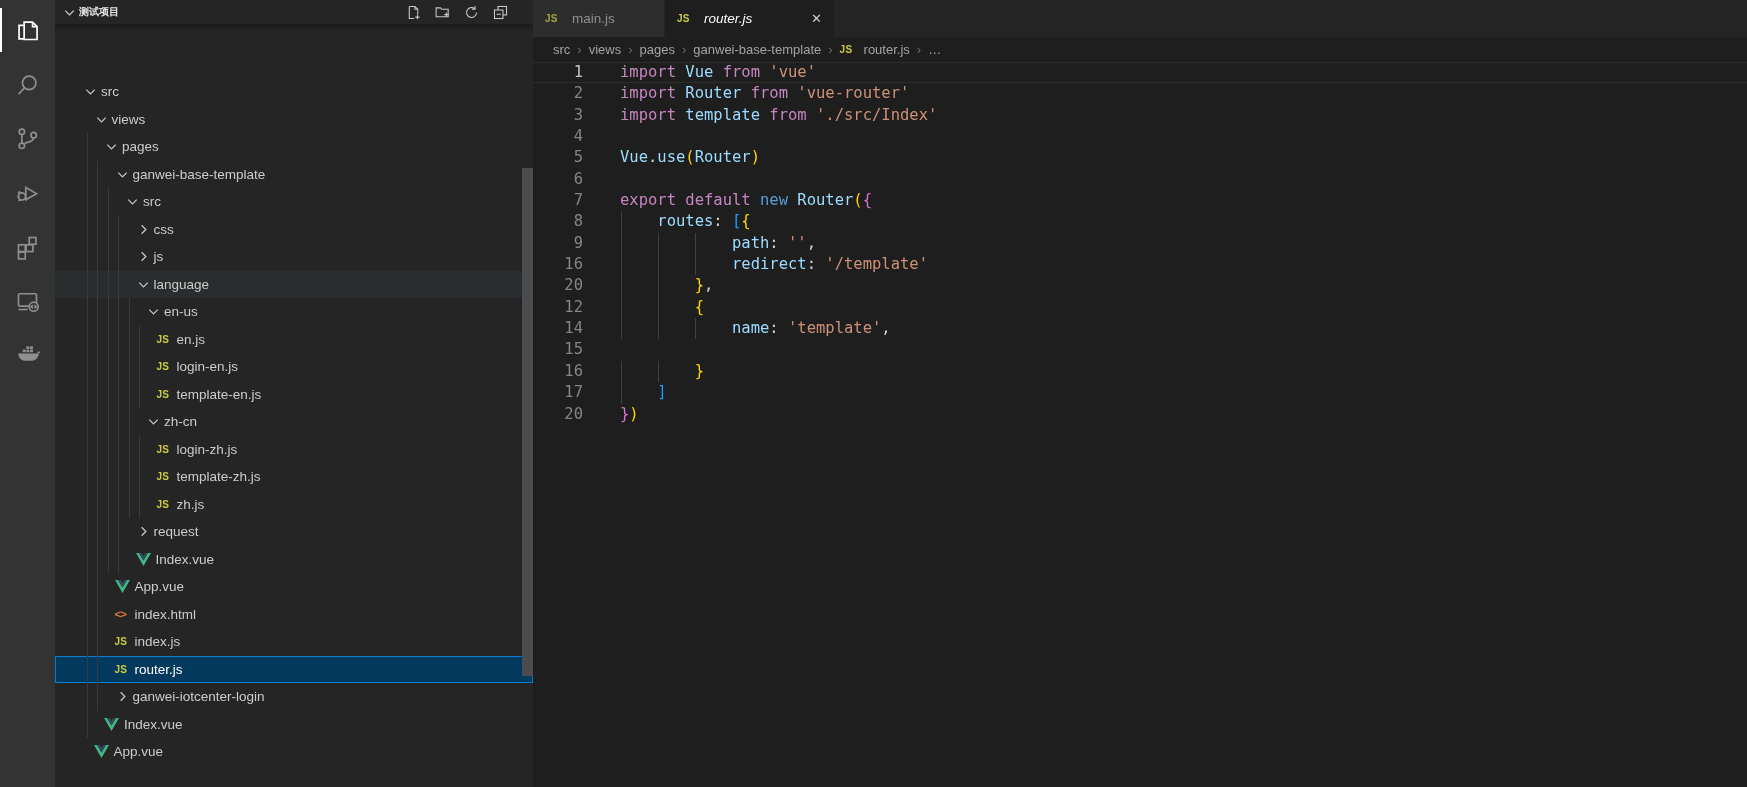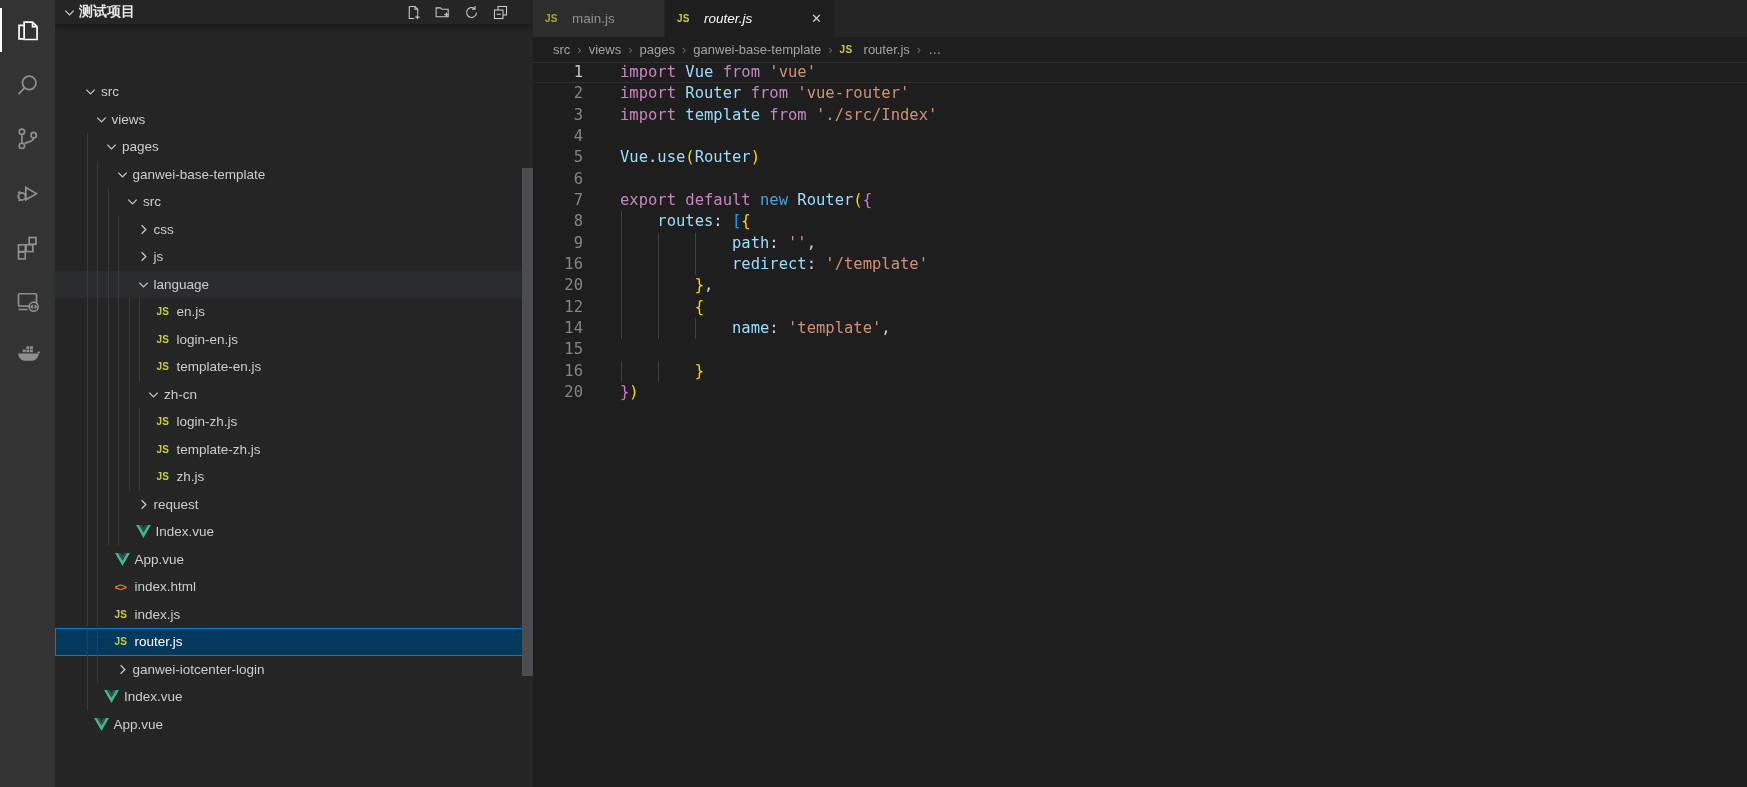--- a/index.html
+++ b/index.html
@@ -16,21 +16,21 @@
   .activity-bar { width:55px; flex:none; background:#333333; display:flex; flex-direction:column; padding-top:3px; }
   .ab-item { height:54px; position:relative; display:flex; align-items:center; justify-content:center; color:#8f8f8f; cursor:pointer; }
   .ab-item.active { color:#ffffff; }
   .ab-item.active::before { content:""; position:absolute; left:0; top:5px; bottom:5px; width:2px; background:#ffffff; }
   .ab-icon { display:flex; }
 
   
   .sidebar { width:478px; flex:none; background:#252526; position:relative; color:#cccccc; overflow:hidden; }
   .sidebar-title { height:36px; display:flex; align-items:center; justify-content:space-between; padding:0 26px 0 28px; font-size:13px; color:#bcbcbc; }
   .ellipsis { font-size:17px; color:#cccccc; cursor:pointer; letter-spacing:1px; line-height:10px; }
-  .section-header { height:24px; display:flex; align-items:center; padding-left:7px; font-size:14px; font-weight:700; color:#e8e8e8; position:relative; z-index:3; background:#252526; box-shadow:0 3px 5px rgba(0,0,0,.35); }
+  .section-header { height:24px; display:flex; align-items:center; padding-left:7px; font-size:10px; font-weight:700; color:#e8e8e8; position:relative; z-index:3; background:#252526; box-shadow:0 3px 5px rgba(0,0,0,.35); }
   .section-chev { display:flex; width:17px; flex:none; color:#cccccc; }
   .section-actions { margin-left:auto; display:flex; align-items:center; gap:12px; padding-right:24px; color:#c9c9c9; }
   .section-actions .act { display:flex; cursor:pointer; }
 
   .tree { position:absolute; top:60px; left:0; right:0; bottom:0; padding-top:18px; font-size:13.5px; overflow:hidden; z-index:1; }
   .trow { height:27.5px; display:flex; align-items:center; position:relative; cursor:pointer; white-space:nowrap; color:#cccccc; }
   .trow.hovered { background:#2a2d2e; }
   .trow.selected { background:#04395e; color:#ffffff; outline:1px solid #007fd4; outline-offset:-1px; }
   .tguide { position:absolute; top:0; bottom:0; width:1px; background:#3a3a3e; }
   .tchev { width:17px; flex:none; display:flex; color:#c5c5c5; }
@@ -265,20 +265,33 @@
           <span class="tguide" style="left: 42px;"></span>
           <span class="tguide" style="left: 52.5px;"></span>
           <span class="tguide" style="left: 63px;"></span>
           <span class="tchev">
             <svg width="15" height="15" viewBox="0 0 16 16">
               <path fill="none" stroke="currentColor" stroke-width="1.4" d="M3.5 6l4.5 4.5L12.5 6"></path>
             </svg>
           </span>
           <span class="tlabel">language</span>
         </div>
+        <div class="trow" style="padding-left: 91px;">
+          <span class="tguide" style="left: 31.5px;"></span>
+          <span class="tguide" style="left: 42px;"></span>
+          <span class="tguide" style="left: 52.5px;"></span>
+          <span class="tguide" style="left: 63px;"></span>
+          <span class="tguide" style="left: 73.5px;"></span>
+          <span class="tchev">
+            <svg width="15" height="15" viewBox="0 0 16 16">
+              <path fill="none" stroke="currentColor" stroke-width="1.4" d="M3.5 6l4.5 4.5L12.5 6"></path>
+            </svg>
+          </span>
+          <span class="tlabel">en-us</span>
+        </div>
         <div class="trow" style="padding-left: 101.5px;">
           <span class="tguide" style="left: 31.5px;"></span>
           <span class="tguide" style="left: 42px;"></span>
           <span class="tguide" style="left: 52.5px;"></span>
           <span class="tguide" style="left: 63px;"></span>
           <span class="tguide" style="left: 73.5px;"></span>
           <span class="tguide" style="left: 84px;"></span>
           <span class="ficon">
             <span class="js-badge">JS</span>
           </span>
@@ -548,18 +561,22 @@
           <div class="ccontent"><span class="cguide" style="left: 0.5px;"></span><span class="cguide" style="left: 37.7px;"></span><span class="cguide" style="left: 74.9px;"></span><span class="tok-pl">            </span><span class="tok-id">name</span><span class="tok-pun">:</span><span class="tok-pl"> </span><span class="tok-str">'template'</span><span class="tok-pun">,</span></div>
         </div>
         <div class="cline">
           <div class="gutter">15</div>
         </div>
         <div class="cline">
           <div class="gutter">16</div>
           <div class="ccontent"><span class="cguide" style="left: 0.5px;"></span><span class="cguide" style="left: 37.7px;"></span><span class="tok-pl">        </span><span class="tok-b1">}</span></div>
         </div>
         <div class="cline">
+          <div class="gutter">17</div>
+          <div class="ccontent"><span class="cguide" style="left: 0.5px;"></span><span class="tok-pl">    </span><span class="tok-b3">]</span></div>
+        </div>
+        <div class="cline">
           <div class="gutter">20</div>
           <div class="ccontent"><span class="tok-b2">}</span><span class="tok-b1">)</span></div>
         </div>
       </div>
   </div>
 </div>
 
 </body></html>

